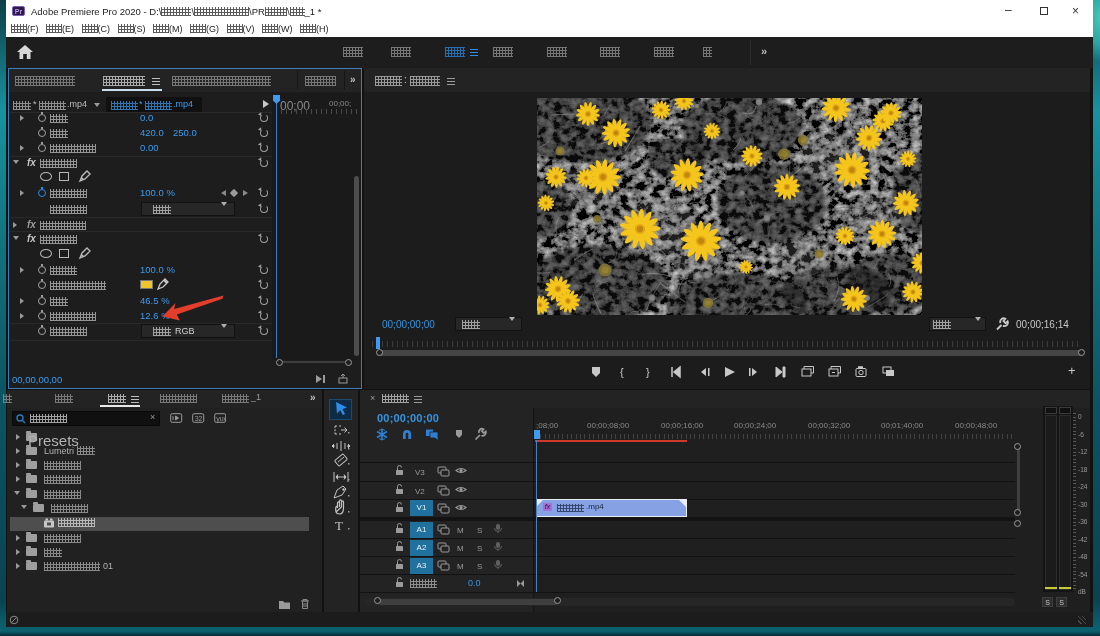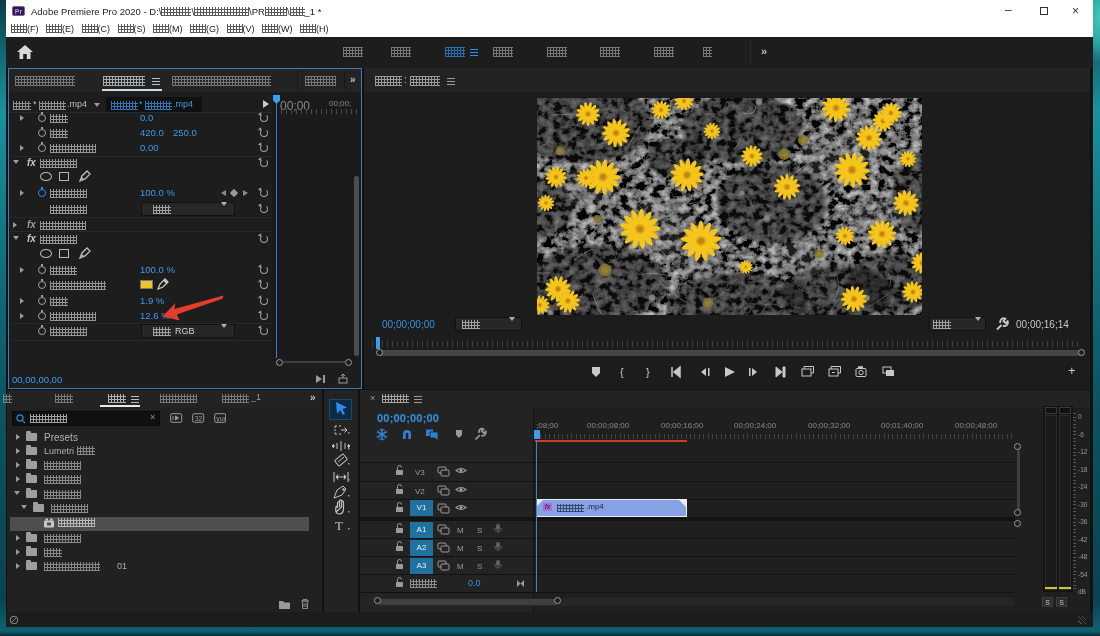--- a/index.html
+++ b/index.html
@@ -166,21 +166,21 @@
 <div class="ab" style="left:140px;top:280px;width:13px;height:9px;background:#eec62c;border:1px solid #777"></div>
 <svg class="ab" style="left:157px;top:278px" width="12" height="12" viewBox="0 0 12 12">
     <path d="M1 11 L3 6 L8 1 L11 4 L6 9 Z" stroke="#c8c8c8" stroke-width="1.3" fill="none"></path>
     <path d="M7 2 L10 5" stroke="#c8c8c8" stroke-width="2" fill="none"></path>
   </svg>
 <b class="rst" style="left:260px;top:281px"></b>
 
 <b class="cvr" style="left:20px;top:298px"></b>
 <b class="sw" style="left:38px;top:297px"></b>
 <b class="z" style="left:50px;top:297px;width:18px;height:9px;color:#c4c4c4"></b>
-<div class="t" style="left:140px;top:295px;font-size:9.5px;color:#3e9bf0">1.9 %</div>
+<div class="t" style="left:140px;top:295px;font-size:9.5px;color:#3e9bf0">46.5 %</div>
 <b class="rst" style="left:260px;top:297px"></b>
 
 <b class="cvr" style="left:20px;top:313px"></b>
 <b class="sw" style="left:38px;top:312px"></b>
 <b class="z" style="left:50px;top:312px;width:46px;height:9px;color:#c4c4c4"></b>
 <div class="t" style="left:140px;top:310px;font-size:9.5px;color:#3e9bf0">12.6 %</div>
 <b class="rst" style="left:260px;top:312px"></b>
 
 <b class="sw" style="left:38px;top:327px"></b>
 <b class="z" style="left:50px;top:327px;width:37px;height:9px;color:#c4c4c4"></b>
@@ -231,21 +231,21 @@
       <rect x="22.7" y="1.7" width="11" height="8.6" rx="1.5"></rect>
       <rect x="44.7" y="1.7" width="11" height="8.6" rx="1.5"></rect>
     </g>
     <text x="24.7" y="9" font-size="7" fill="#9a9a9a" font-family="Liberation Sans">32</text>
     <text x="46.2" y="9" font-size="7" fill="#9a9a9a" font-family="Liberation Sans">yuv</text>
   </svg>
 
 <div class="ab" style="left:10px;top:517px;width:299px;height:14px;background:#4e4e4e"></div>
 <b class="cvr" style="left:16px;top:434px"></b>
 <b class="fold" style="left:26px;top:433px"></b>
-<div class="t" style="left:44px;top:432px;font-size:10px;color:#b2b2b2">Presets</div>
+<div class="t" style="left:28px;top:432px;font-size:15px;color:#b2b2b2">Presets</div>
 <b class="cvr" style="left:16px;top:448px"></b>
 <b class="fold" style="left:26px;top:447px"></b>
 <div class="t" style="left:44px;top:446px;font-size:9px;color:#b2b2b2">Lumetri <b class="zi" style="width:18px;height:9px"></b></div>
 <b class="cvr" style="left:16px;top:462px"></b>
 <b class="fold" style="left:26px;top:461px"></b>
 <b class="z" style="left:44px;top:461px;width:37px;height:9px;color:#b2b2b2"></b>
 <b class="cvr" style="left:16px;top:476px"></b>
 <b class="fold" style="left:26px;top:475px"></b>
 <b class="z" style="left:44px;top:475px;width:37px;height:9px;color:#b2b2b2"></b>
 <b class="cvd" style="left:14px;top:491px"></b>
@@ -263,21 +263,21 @@
 <b class="z" style="left:58px;top:518px;width:37px;height:9px;color:#e0e0e0"></b>
 <b class="cvr" style="left:16px;top:535px"></b>
 <b class="fold" style="left:26px;top:534px"></b>
 <b class="z" style="left:44px;top:534px;width:37px;height:9px;color:#b2b2b2"></b>
 <b class="cvr" style="left:16px;top:549px"></b>
 <b class="fold" style="left:26px;top:548px"></b>
 <b class="z" style="left:44px;top:548px;width:18px;height:9px;color:#b2b2b2"></b>
 <b class="cvr" style="left:16px;top:563px"></b>
 <b class="fold" style="left:26px;top:562px"></b>
 <b class="z" style="left:44px;top:562px;width:56px;height:9px;color:#b2b2b2"></b>
-<div class="t" style="left:117px;top:561px;font-size:9px;color:#b2b2b2">01</div>
+<div class="t" style="left:103px;top:561px;font-size:9px;color:#b2b2b2">01</div>
 
 <svg class="ab" style="left:278px;top:598px" width="34" height="12" viewBox="0 0 34 12">
     <path d="M1 3 L5 3 L6.5 4.5 L12 4.5 L12 11 L1 11 Z" fill="#9a9a9a"></path>
     <g stroke="#8a8a8a" fill="none">
       <path d="M24 3 L30 3 M25 3 L25 1.5 L29 1.5 L29 3 M23 3 L31 3"></path>
       <path d="M24.5 4 L24.5 10.5 L29.5 10.5 L29.5 4"></path>
       <path d="M26 5 L26 9 M28 5 L28 9"></path>
     </g>
   </svg>
 

